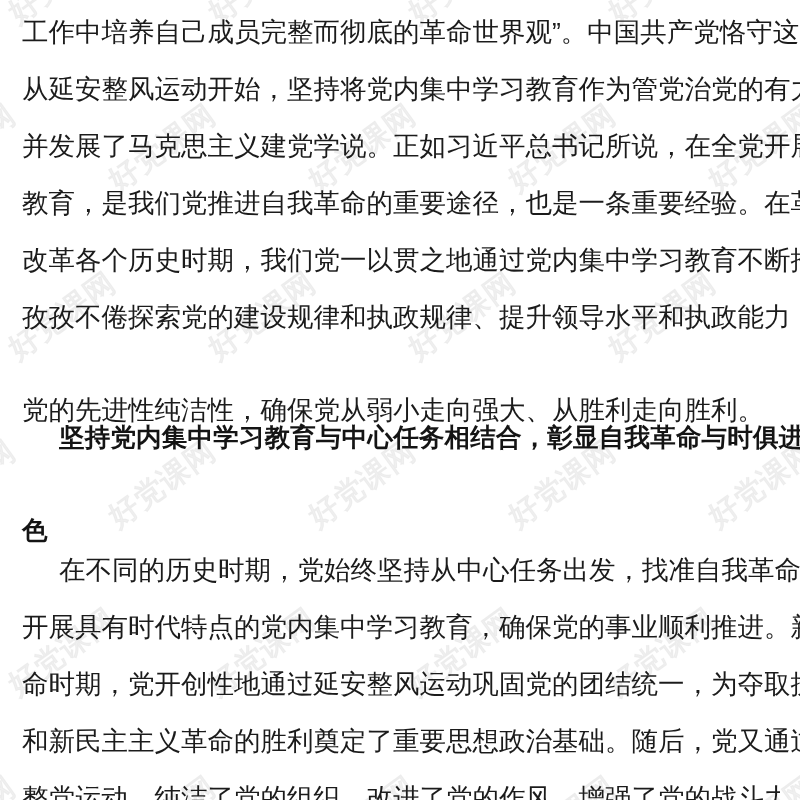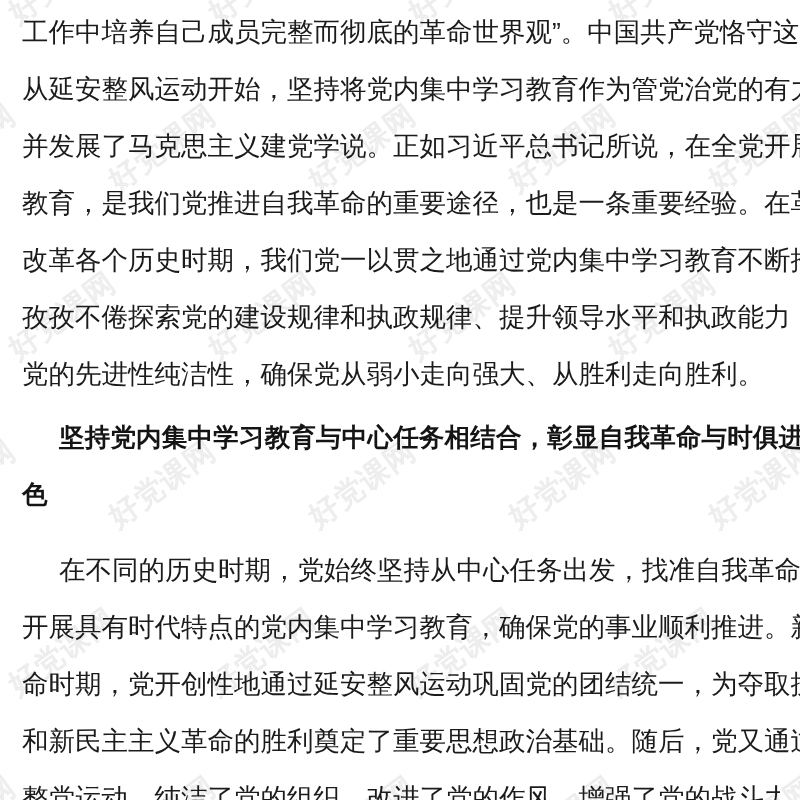--- a/index.html
+++ b/index.html
@@ -87,20 +87,21 @@
 
   .doc-line.bold {
     font-weight: 700;
     color: #141414;
     font-size: 25.5px;
     letter-spacing: 0.2px;
   }
 
   .doc-line.short {
     display: block;
+    margin-top: 36px;
   }
 
   .doc-line.clipped {
     height: 26px;
     line-height: 40px;
     overflow: hidden;
   }
 </style>
 </head>
 <body>

